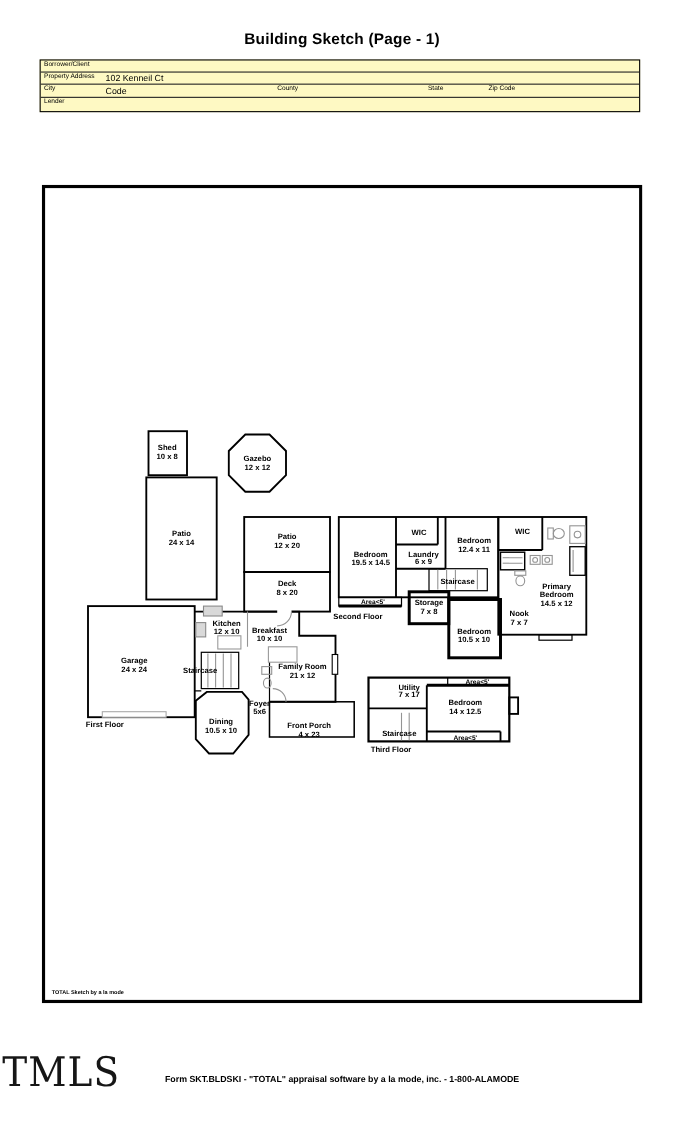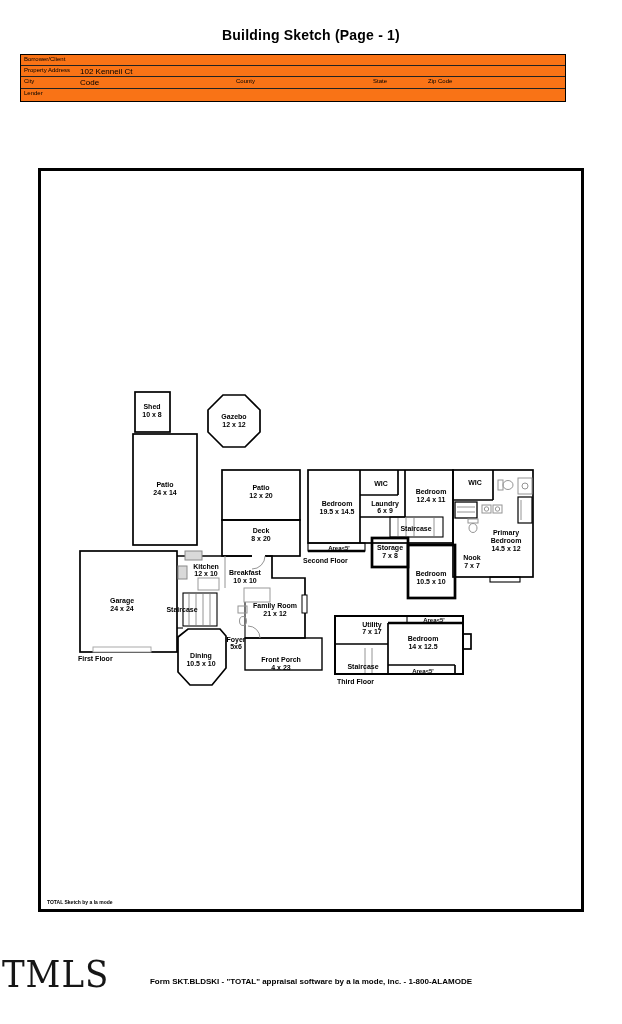--- a/index.html
+++ b/index.html
@@ -6,22 +6,22 @@
   .page{
     position:relative;width:622px;height:1024px;background:#ffffff;
     font-family:"Liberation Sans",sans-serif;color:#000;overflow:hidden;
   }
   .title{
     position:absolute;top:27px;left:0;width:622px;margin:0;
     text-align:center;font-size:14px;font-weight:bold;letter-spacing:.2px;
   }
   
   .form-table{
-    position:absolute;left:20px;top:54px;width:546px;
-    border:1.5px solid #000;box-sizing:border-box;background:#f97316;
+    position:absolute;left:36px;top:54px;width:546px;
+    border:1.5px solid #000;box-sizing:border-box;background:#fef9c3;
   }
   .frow{position:relative;border-bottom:1px solid #222;box-sizing:border-box;}
   .frow:last-child{border-bottom:none;}
   .frow.h11{height:11px;} .frow.h12{height:12px;}
   .flabel{
     position:absolute;top:1px;left:3px;font-size:6px;color:#000;white-space:nowrap;
   }
   .fvalue{
     position:absolute;top:1px;left:59px;font-size:8px;white-space:nowrap;
   }

